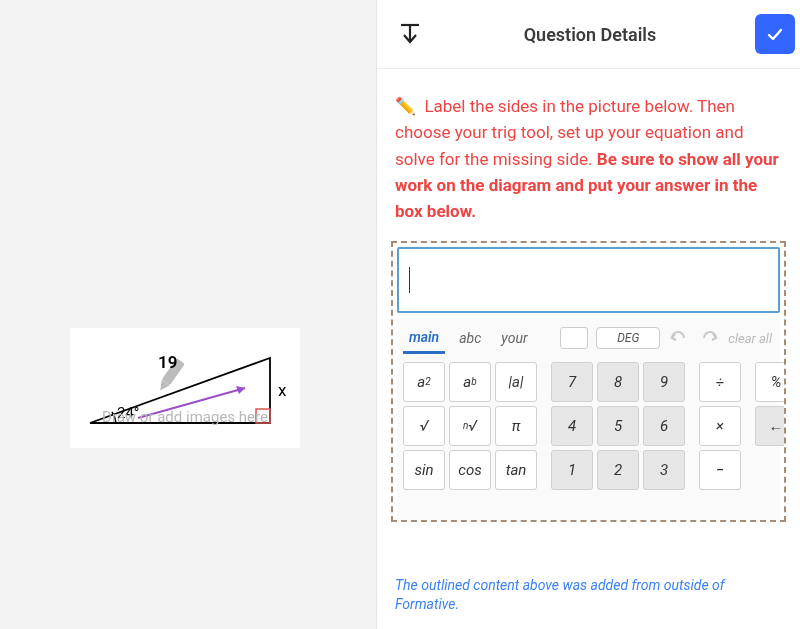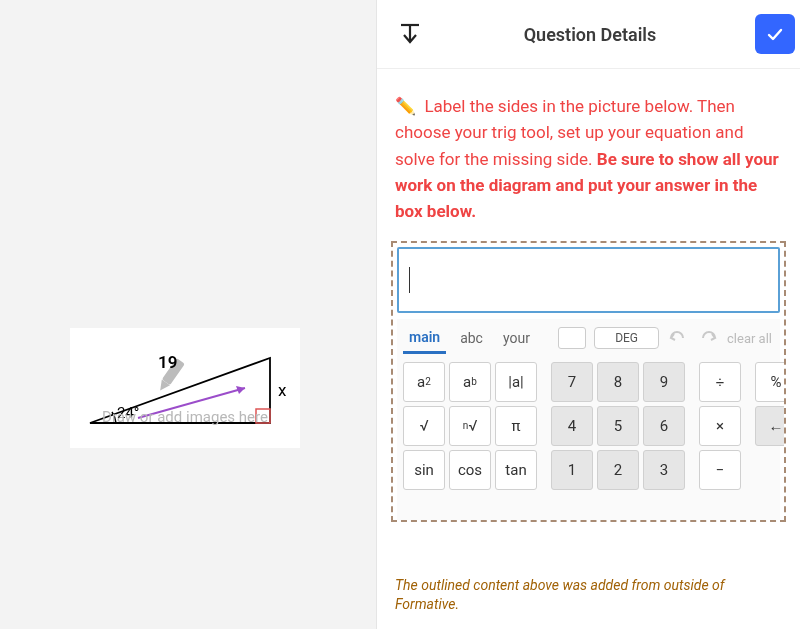--- a/index.html
+++ b/index.html
@@ -18,38 +18,38 @@
   .hdr-left-btn { width: 30px; height: 30px; display: flex; align-items: center; justify-content: center; cursor: pointer; }
   .hdr-title { font-size: 18px; font-weight: 600; color: #3b3b3b; }
   .hdr-confirm { width: 40px; height: 40px; background: #3366ff; border-radius: 6px; display: flex; align-items: center; justify-content: center; cursor: pointer; }
 
   
   .question-body { padding: 24px 18px 16px 18px; color: #ef4444; font-size: 17px; line-height: 1.55; }
   .question-body .bold { font-weight: 700; }
   .pencil-emoji { font-size: 17px; margin-right: 4px; }
 
   
-  .external-wrap { margin: 0 14px 4px 14px; border: 2px dashed #a88b74; padding: 4px 4px 0 4px; display: flex; flex-direction: column; height: 282px; overflow: hidden; }
+  .external-wrap { margin: 0 14px 4px 14px; border: 2px dashed #a88b74; padding: 4px 4px 0 4px; display: flex; flex-direction: column; height: 282px; overflow: hidden; font-style: italic; }
   .answer-input-box { background: #fff; border: 2px solid #5aa0d6; border-radius: 2px; height: 66px; padding: 8px 10px; font-size: 20px; color: #333; margin-bottom: 6px; display: flex; align-items: center; }
   .cursor { width: 1px; height: 26px; background: #333; }
   .calc-area { background: #fafafa; flex: 1; display: flex; flex-direction: column; }
   .calc-tabs { display: flex; align-items: center; padding: 4px 6px 0 6px; gap: 8px; font-size: 14px; color: #666; }
   .calc-tab { padding: 6px 6px; cursor: pointer; }
   .calc-tab.active { color: #2a70c2; font-weight: 600; border-bottom: 3px solid #2a70c2; }
   .calc-tabs .spacer { flex: 1; }
   .deg-btn { background: #fff; border: 1px solid #ccc; border-radius: 4px; padding: 3px 20px; font-size: 12px; color: #555; cursor: pointer; }
   .undo-redo { width: 22px; height: 20px; display: flex; align-items: center; justify-content: center; cursor: pointer; opacity: 0.5; }
   .clear-all { color: #bbb; font-size: 13px; cursor: pointer; margin-right: 2px; }
 
   .key-grid { display: grid; grid-template-columns: repeat(3, 42px) 6px repeat(3, 42px) 6px 42px 6px 42px; grid-template-rows: repeat(3, 40px); gap: 4px 4px; padding: 8px 6px 0 6px; align-content: start; }
   .key { background: #fff; border: 1px solid #d0d0d0; border-radius: 3px; display: flex; align-items: center; justify-content: center; font-size: 15px; color: #333; cursor: pointer; }
   .key.gray { background: #e6e6e6; }
   .key sup { font-size: 10px; vertical-align: super; }
 
-  .footnote { padding: 6px 33px 14px 18px; font-style: italic; font-size: 14px; color: #a16207; line-height: 1.4; margin-top: 44px; }
+  .footnote { padding: 6px 33px 14px 18px; font-style: italic; font-size: 14px; color: #3b82f6; line-height: 1.4; margin-top: 44px; }
 </style>
 </head>
 <body>
 
 <div class="root">
 
   <div class="left-pane">
     <div class="diagram-card">
       <svg class="diagram-svg" viewBox="0 0 230 120">
 

